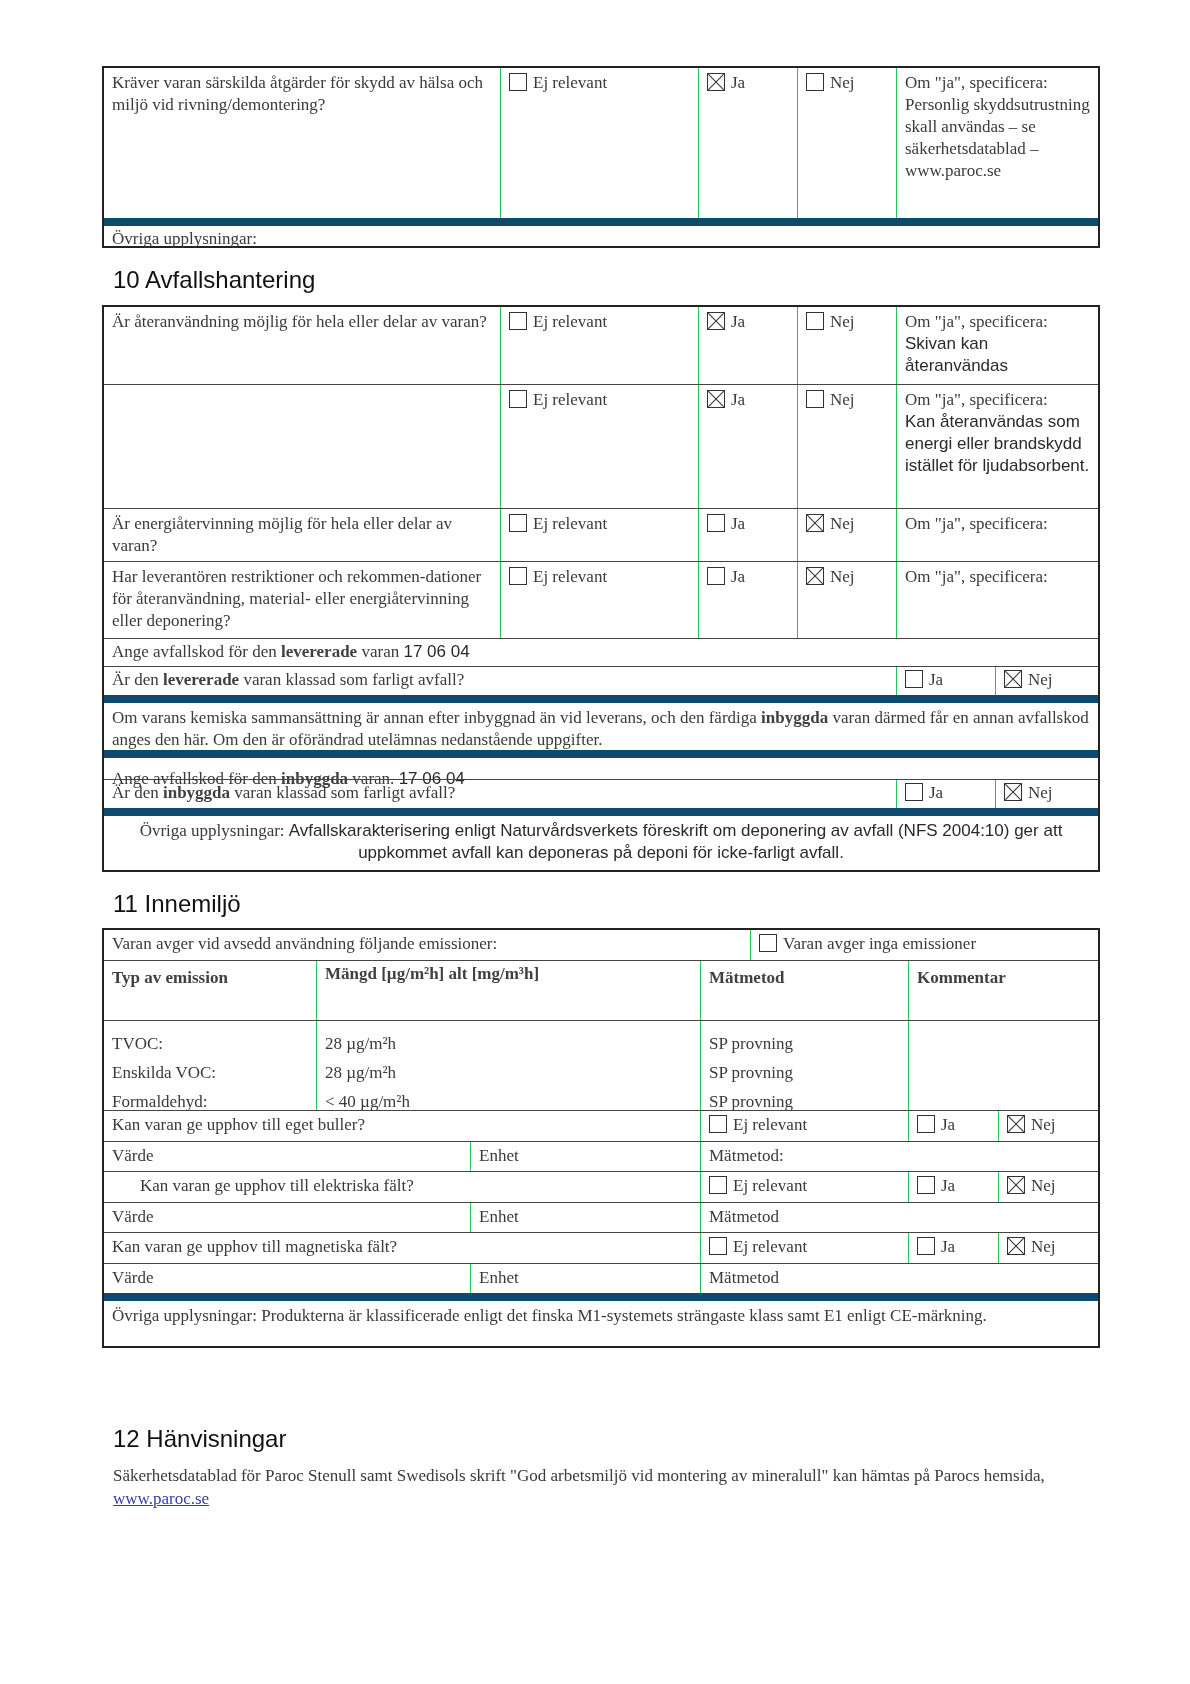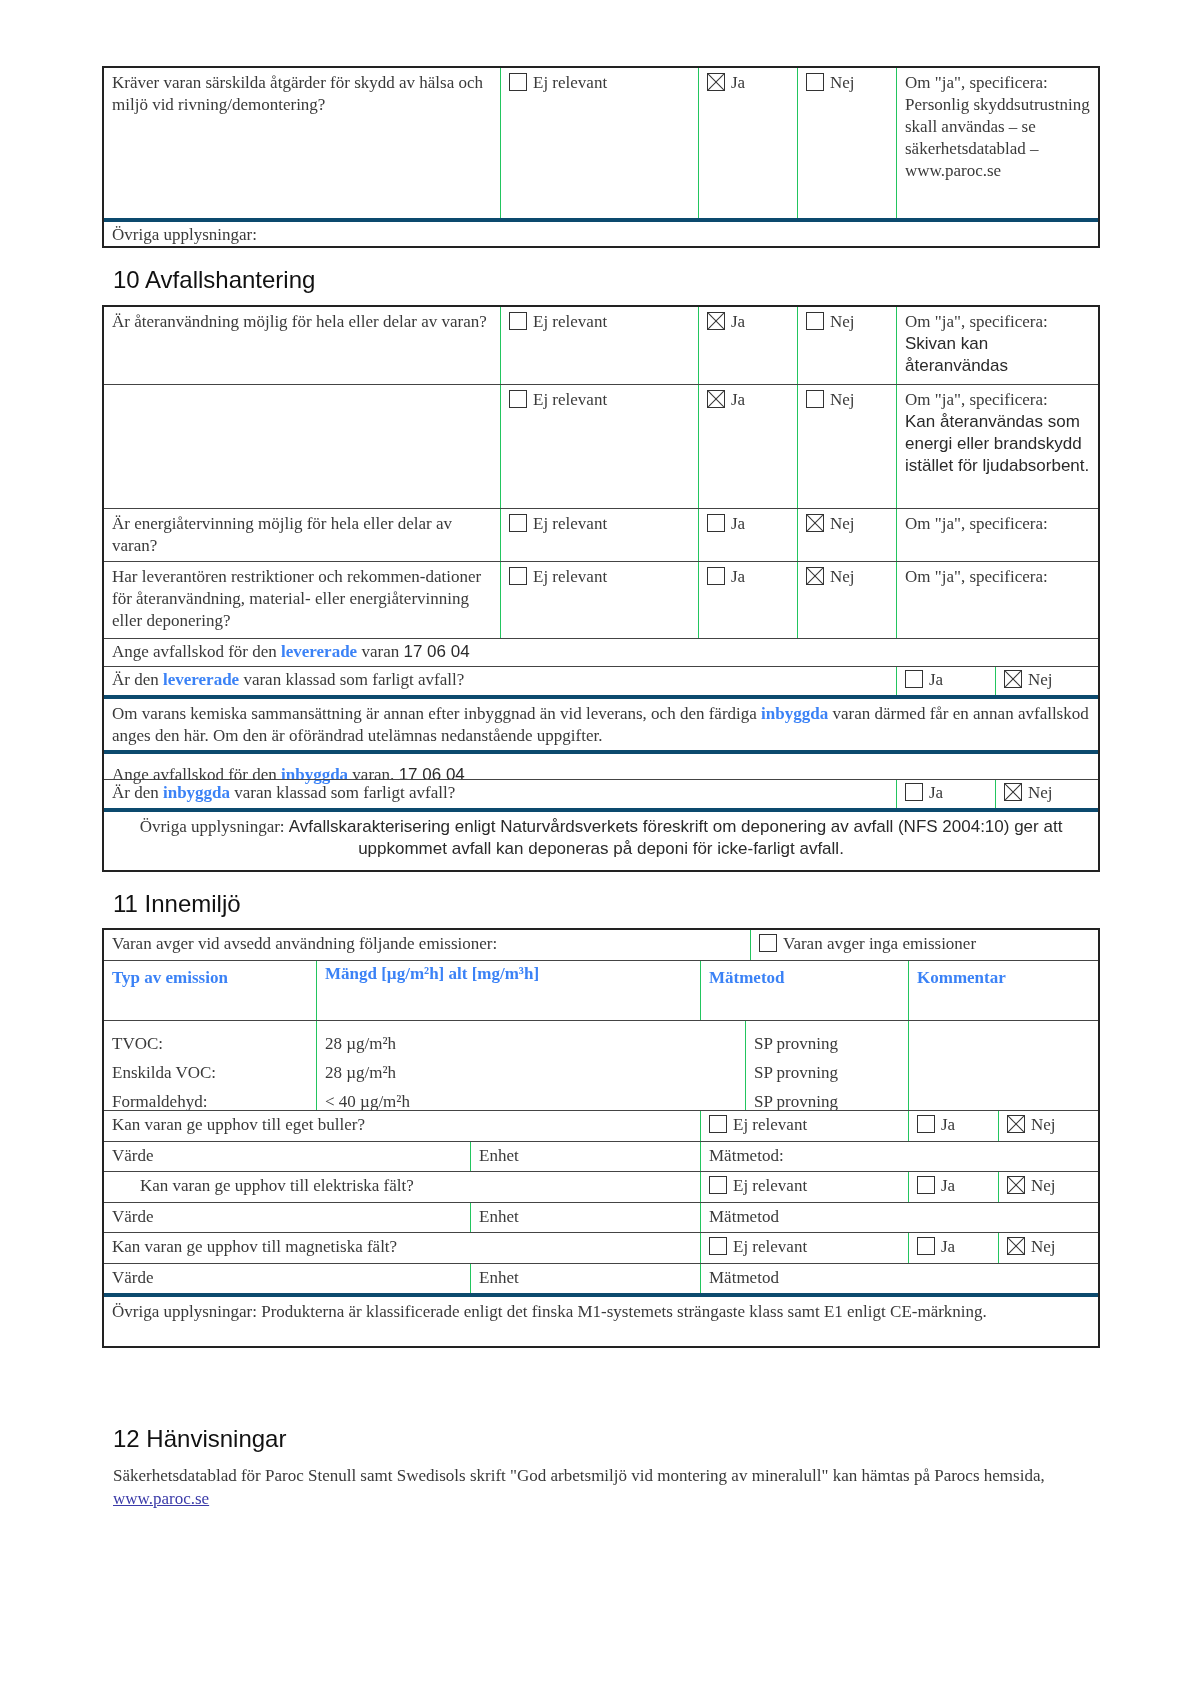--- a/index.html
+++ b/index.html
@@ -3,32 +3,32 @@
 <meta charset="utf-8">
 <style>
   html, body { margin: 0; padding: 0; background: #ffffff; }
   body { width: 1190px; height: 1684px; position: relative; overflow: hidden;
          font-family: "Liberation Serif", serif; color: #3a3a3a; font-size: 17px; }
   .page { position: absolute; left: 0; top: 0; width: 1190px; height: 1684px; }
   .abs { position: absolute; }
   .tbl { position: absolute; left: 102px; width: 998px; border: 2px solid #222; box-sizing: border-box; }
   .row { position: relative; border-top: 1px solid #444; box-sizing: border-box; }
   .row:first-child { border-top: none; }
-  .row.thick { border-top: 4px solid #0c4a6e; }
+  .row.thick { border-top: 8px solid #0c4a6e; }
   .cell { position: absolute; top: 0; bottom: 0; box-sizing: border-box; padding: 4px 8px; line-height: 22px; }
   .vl { border-left: 1px solid #22c55e; }
   .sans { font-family: "Liberation Sans", sans-serif; color: #2a2a2a; }
   .heading { font-family: "Liberation Sans", sans-serif; font-size: 24px; color: #111; font-weight: normal; }
   .cb { display: inline-block; width: 18px; height: 18px; border: 1px solid #333; box-sizing: border-box;
         vertical-align: -3px; margin-right: 6px; position: relative; background: #fff; }
   .cb.x::before, .cb.x::after { content: ""; position: absolute; left: 50%; top: 50%; width: 22px; height: 1px;
         background: #333; }
   .cb.x::before { transform: translate(-50%,-50%) rotate(45deg); }
   .cb.x::after { transform: translate(-50%,-50%) rotate(-45deg); }
-  b { color: #3b82f6; margin-top: 44px; }
+  b { color: #404040; margin-top: 44px; }
   a.link { color: #3a3aa8; text-decoration: underline; }
 </style>
 </head>
 <body>
 
 <div class="page">
 
   <div class="tbl" style="top:66px; height:182px;">
     <div class="row" style="height:150px;">
       <div class="cell" style="left:0; width:396px;">Kräver varan särskilda åtgärder för skydd av hälsa och miljö vid rivning/demontering?</div>
@@ -146,21 +146,21 @@
       <div class="cell" style="left:0; width:212px; padding-top:8px; line-height:29px;">
         <div>TVOC:</div>
         <div>Enskilda VOC:</div>
         <div>Formaldehyd:</div>
       </div>
       <div class="cell vl" style="left:212px; width:384px; padding-top:8px; line-height:29px;">
         <div>28 µg/m²h</div>
         <div>28 µg/m²h</div>
         <div>&lt; 40 µg/m²h</div>
       </div>
-      <div class="cell vl" style="left:596px; width:208px; padding-top:8px; line-height:29px;margin-left:45px;">
+      <div class="cell vl" style="left:596px; width:208px; padding-top:8px; line-height:29px;">
         <div>SP provning</div>
         <div>SP provning</div>
         <div>SP provning</div>
       </div>
       <div class="cell vl" style="left:804px; width:190px;"></div>
     </div>
 
     <div class="row" style="height:31px;">
       <div class="cell" style="left:0; width:596px; padding-top:3px;">Kan varan ge upphov till eget buller?</div>
       <div class="cell vl" style="left:596px; width:208px; padding-top:3px;"><span class="cb"></span><span>Ej relevant</span></div>

